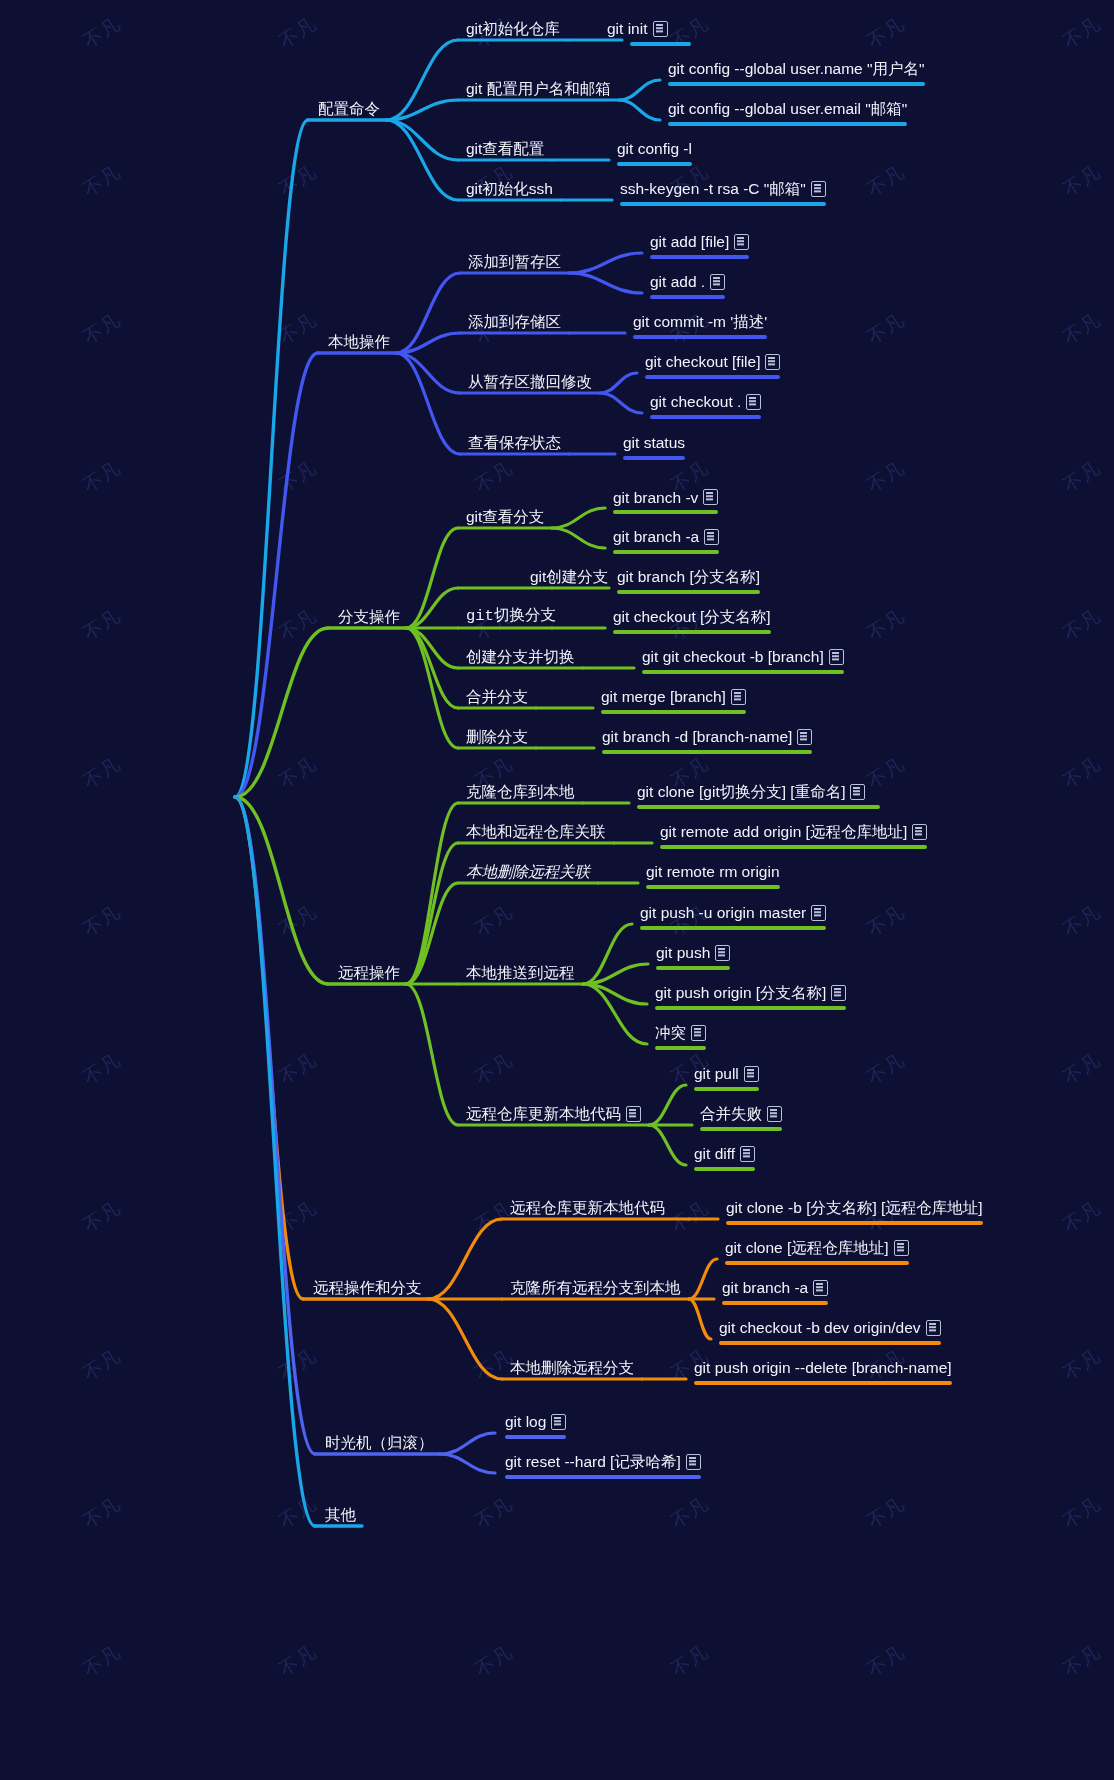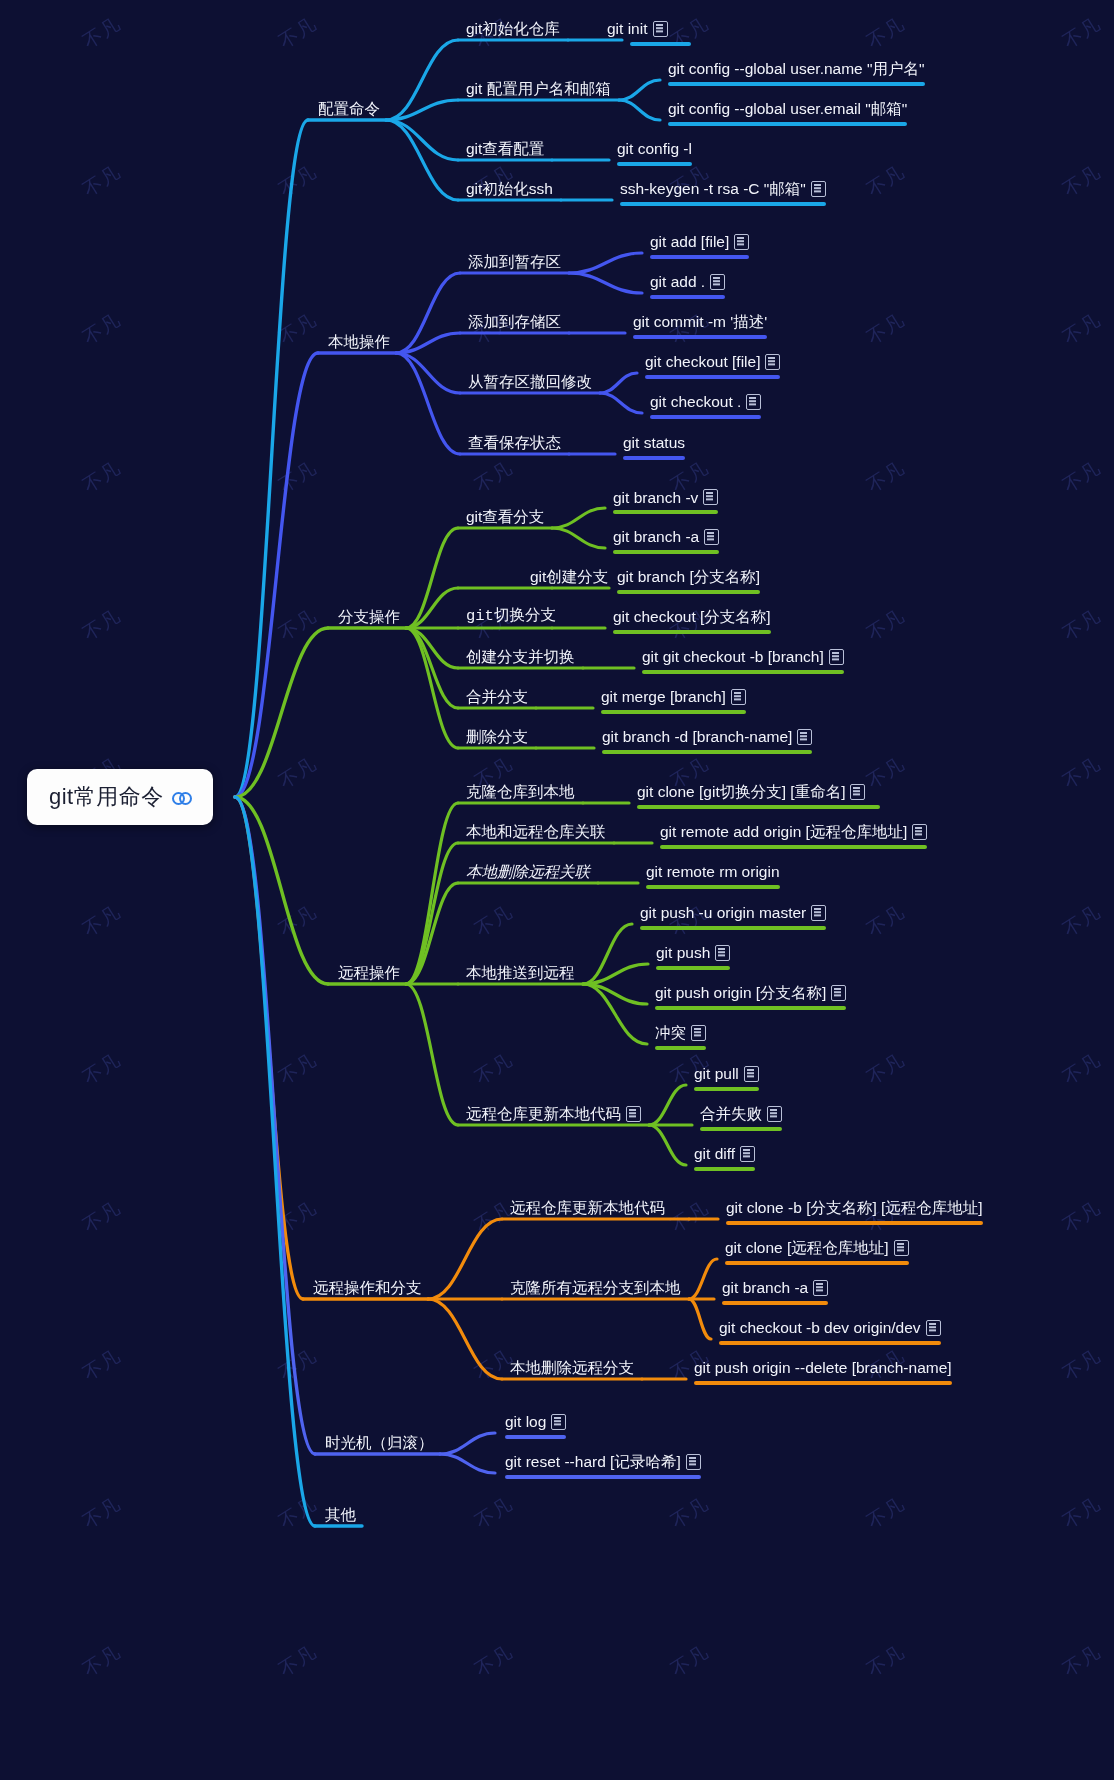--- a/index.html
+++ b/index.html
@@ -453,17 +453,13 @@
       <div class="ul" style="left: 505px; top: 1435px; width: 61px; background: rgb(79, 99, 240);"></div>
       <div class="node leaf" style="left: 505px; top: 1454px;">
         <span class="txt">git reset --hard [记录哈希]</span>
         <span class="doc"></span>
       </div>
       <div class="ul" style="left: 505px; top: 1475px; width: 196px; background: rgb(79, 99, 240);"></div>
       <div class="node leaf" style="left: 325px; top: 1507px;">
         <span class="txt">其他</span>
       </div>
     </div>
-  <div id="root" style="height: 56px; left: 27px; top: 769px;">
-    <span class="rtxt">git常用命令</span>
-    <span class="inf"></span>
-  </div>
 </div>
 
 </body></html>

